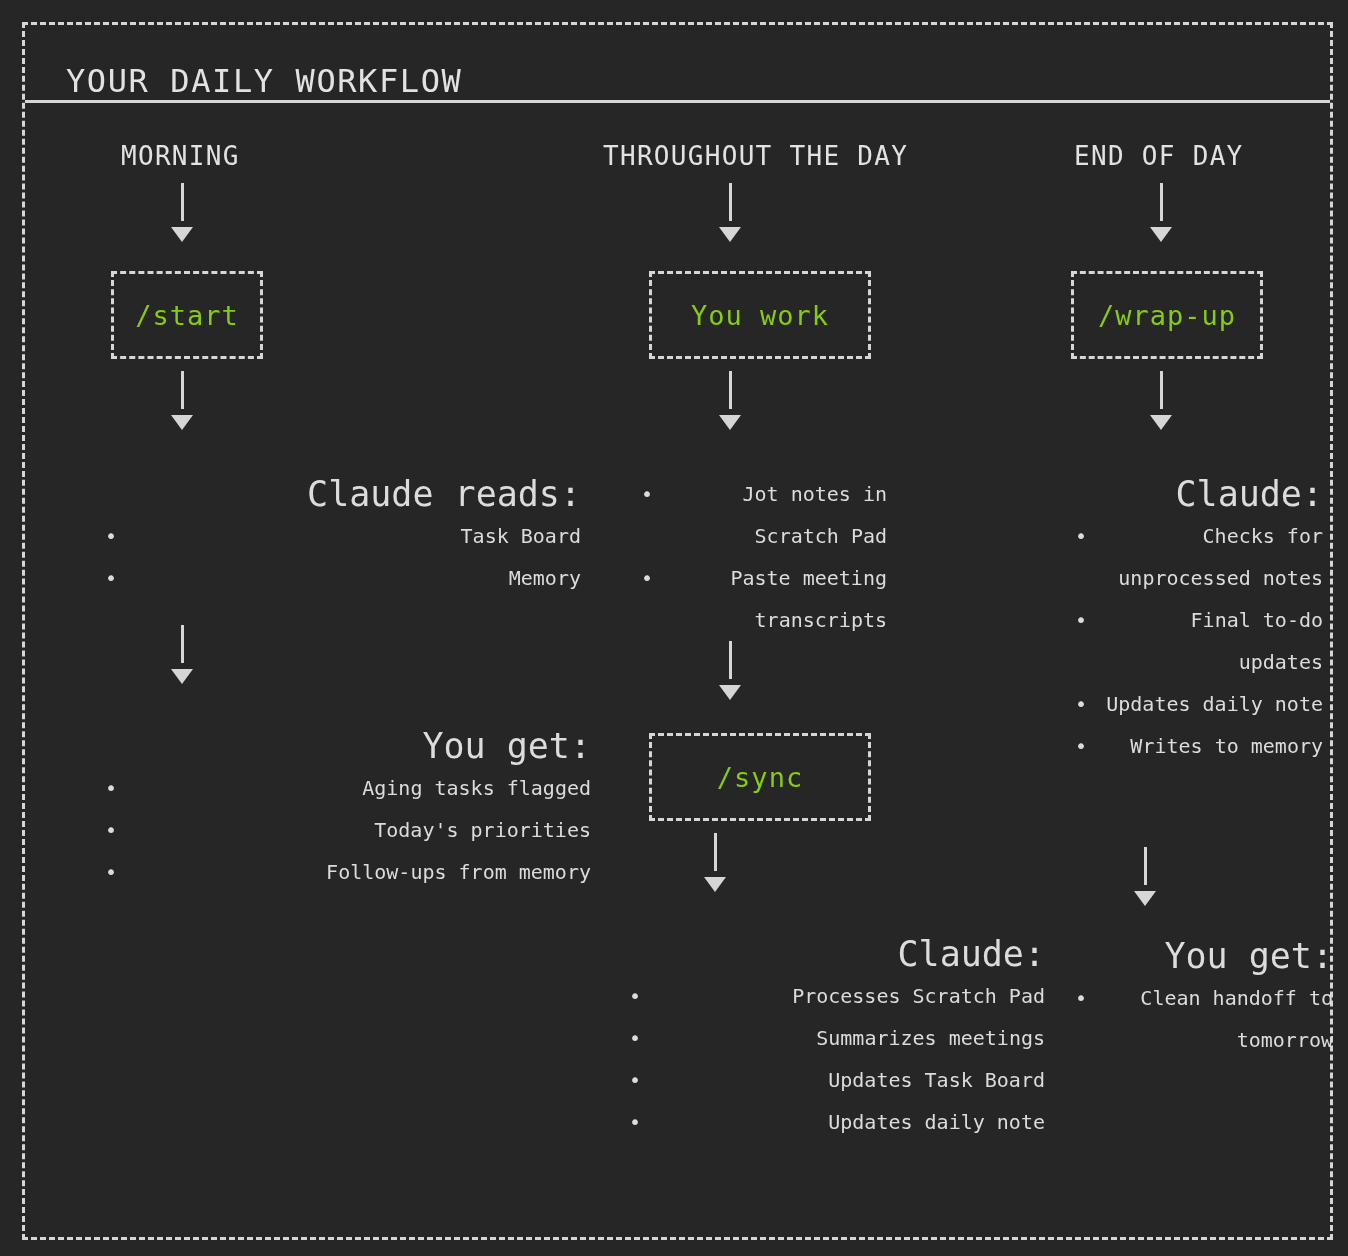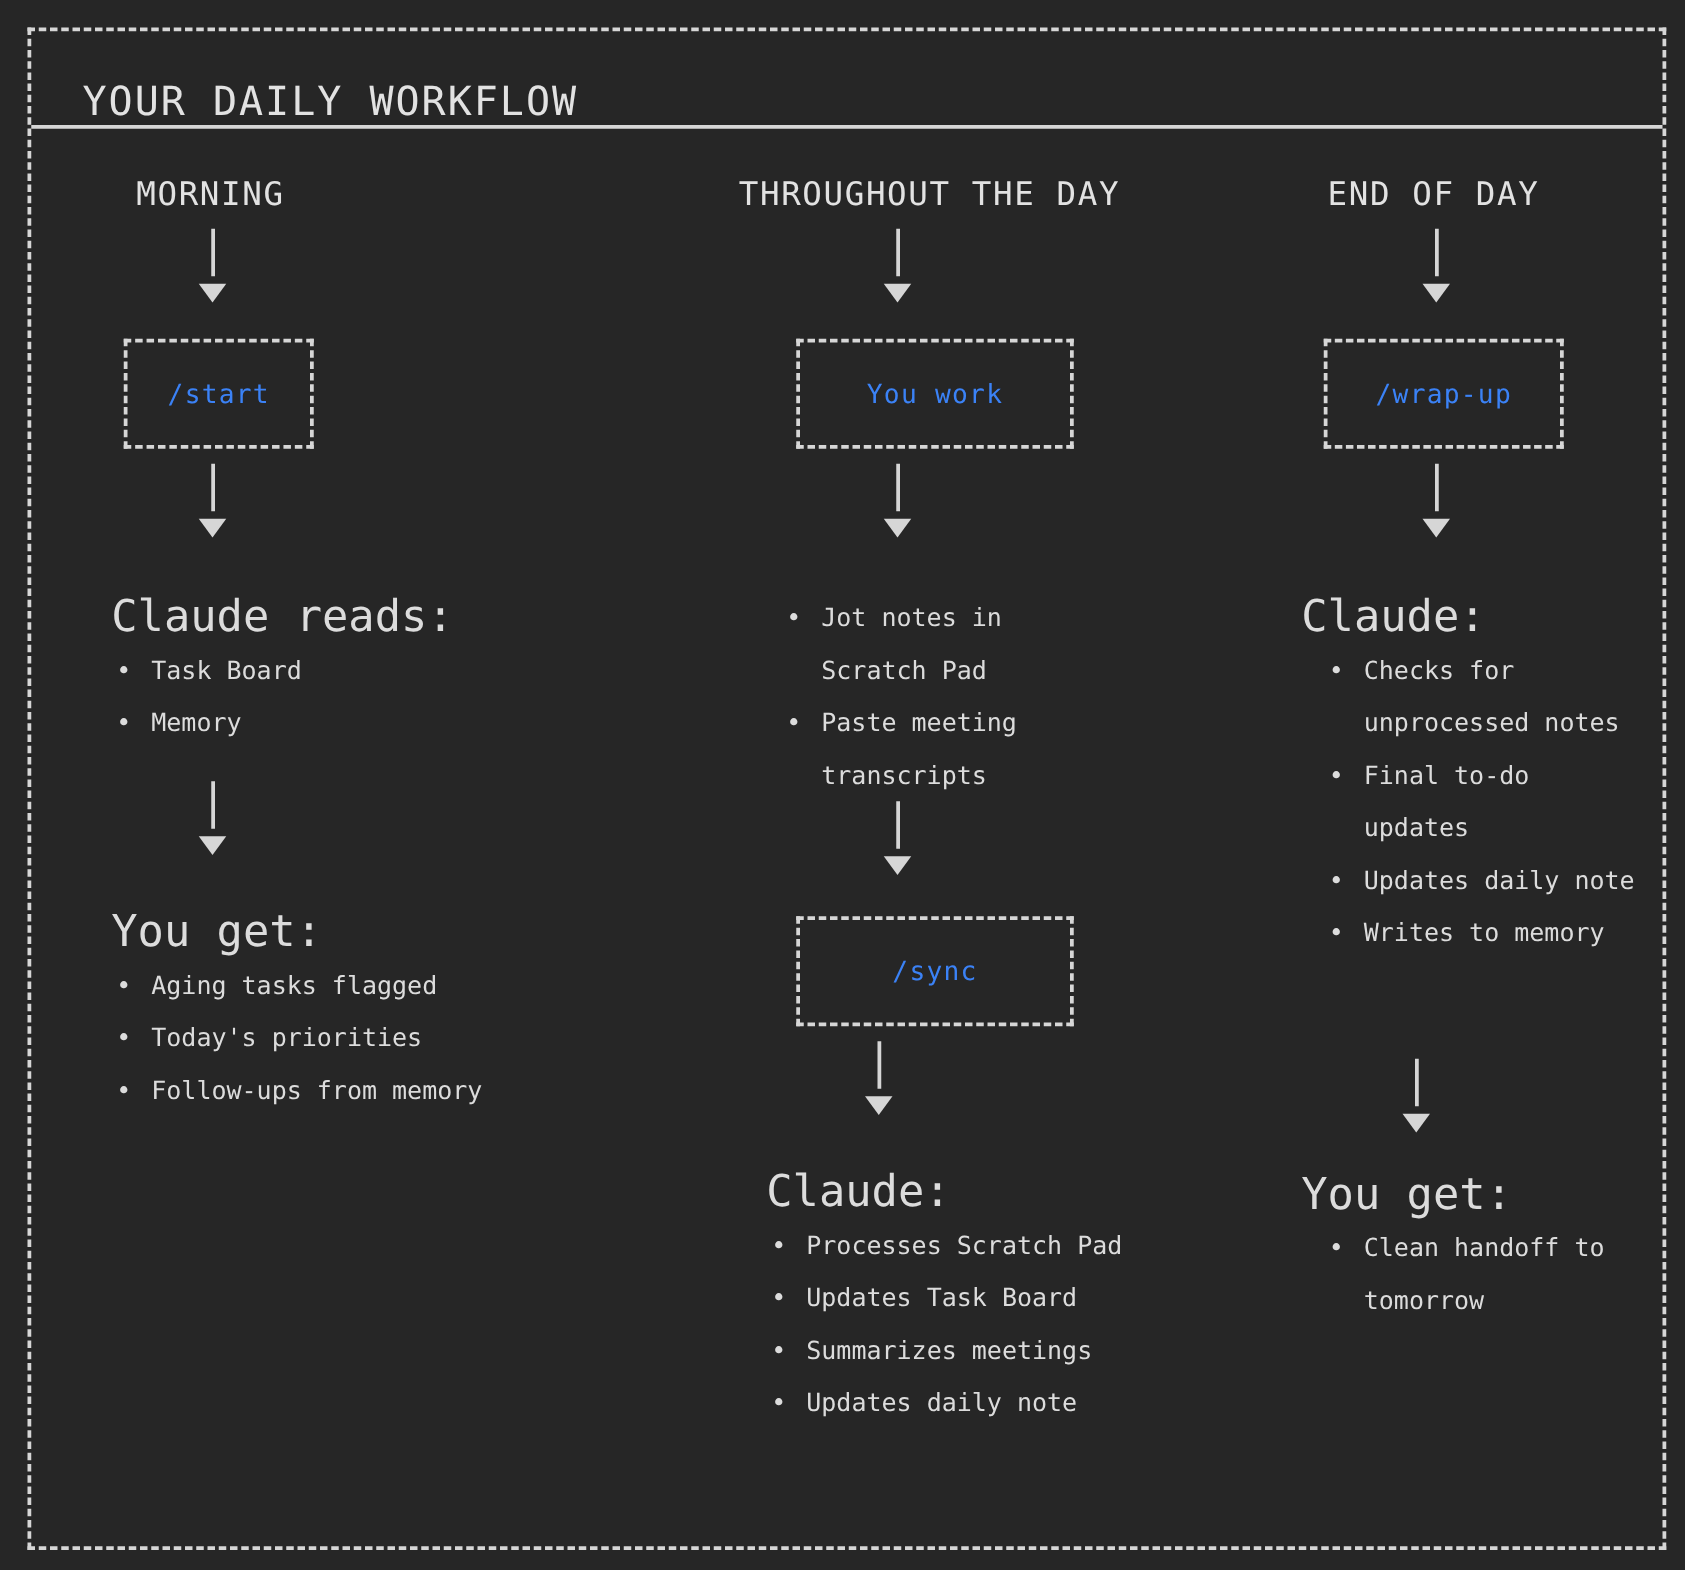--- a/index.html
+++ b/index.html
@@ -42,24 +42,25 @@
     top: 37px;
     font-size: 32px;
     letter-spacing: 1.6px;
     color: #e2e2e2;
     white-space: pre;
   }
 
   
   #columns {
     position: absolute;
-    left: 4px;
+    left: 16px;
     top: 78px;
     width: 100%;
     height: 1140px;
+    text-align: right;
   }
 
   .column {
     position: absolute;
     top: 0;
     height: 100%;
   }
   #col-morning   { left: 38px;  width: 520px; }
   #col-throughout{ left: 562px; width: 420px; }
   #col-endofday  { left: 988px; width: 300px; }
@@ -94,23 +95,23 @@
   }
 
   
   .cmd-box {
     box-sizing: border-box;
     border: 3px dashed #d6d6d6;
     height: 88px;
     display: flex;
     align-items: center;
     justify-content: center;
-    font-size: 21px;
+    font-size: 27px;
     letter-spacing: 1px;
-    color: #3b82f6;
+    color: #84cc16;
     white-space: pre;
   }
 
   
   .lead {
     font-size: 35px;
     line-height: 42px;
     color: #dcdcdc;
     white-space: pre;
   }
@@ -222,22 +223,22 @@
 
       <div class="abs connector" style="left:98px; top:730px;">
         <div class="stem"></div>
         <div class="head"></div>
       </div>
 
       <div class="abs" style="left:22px; top:830px; width:420px;">
         <div class="lead">Claude:</div>
         <ul class="bullets">
           <li>Processes Scratch Pad</li>
+          <li>Summarizes meetings</li>
           <li>Updates Task Board</li>
-          <li>Summarizes meetings</li>
           <li>Updates daily note</li>
         </ul>
       </div>
     </div>
 
     <div class="column" id="col-endofday">
 
       <div class="abs col-heading" style="left:45px; top:36px;">END OF DAY</div>
 
       <div class="abs connector" style="left:118px; top:80px;">

